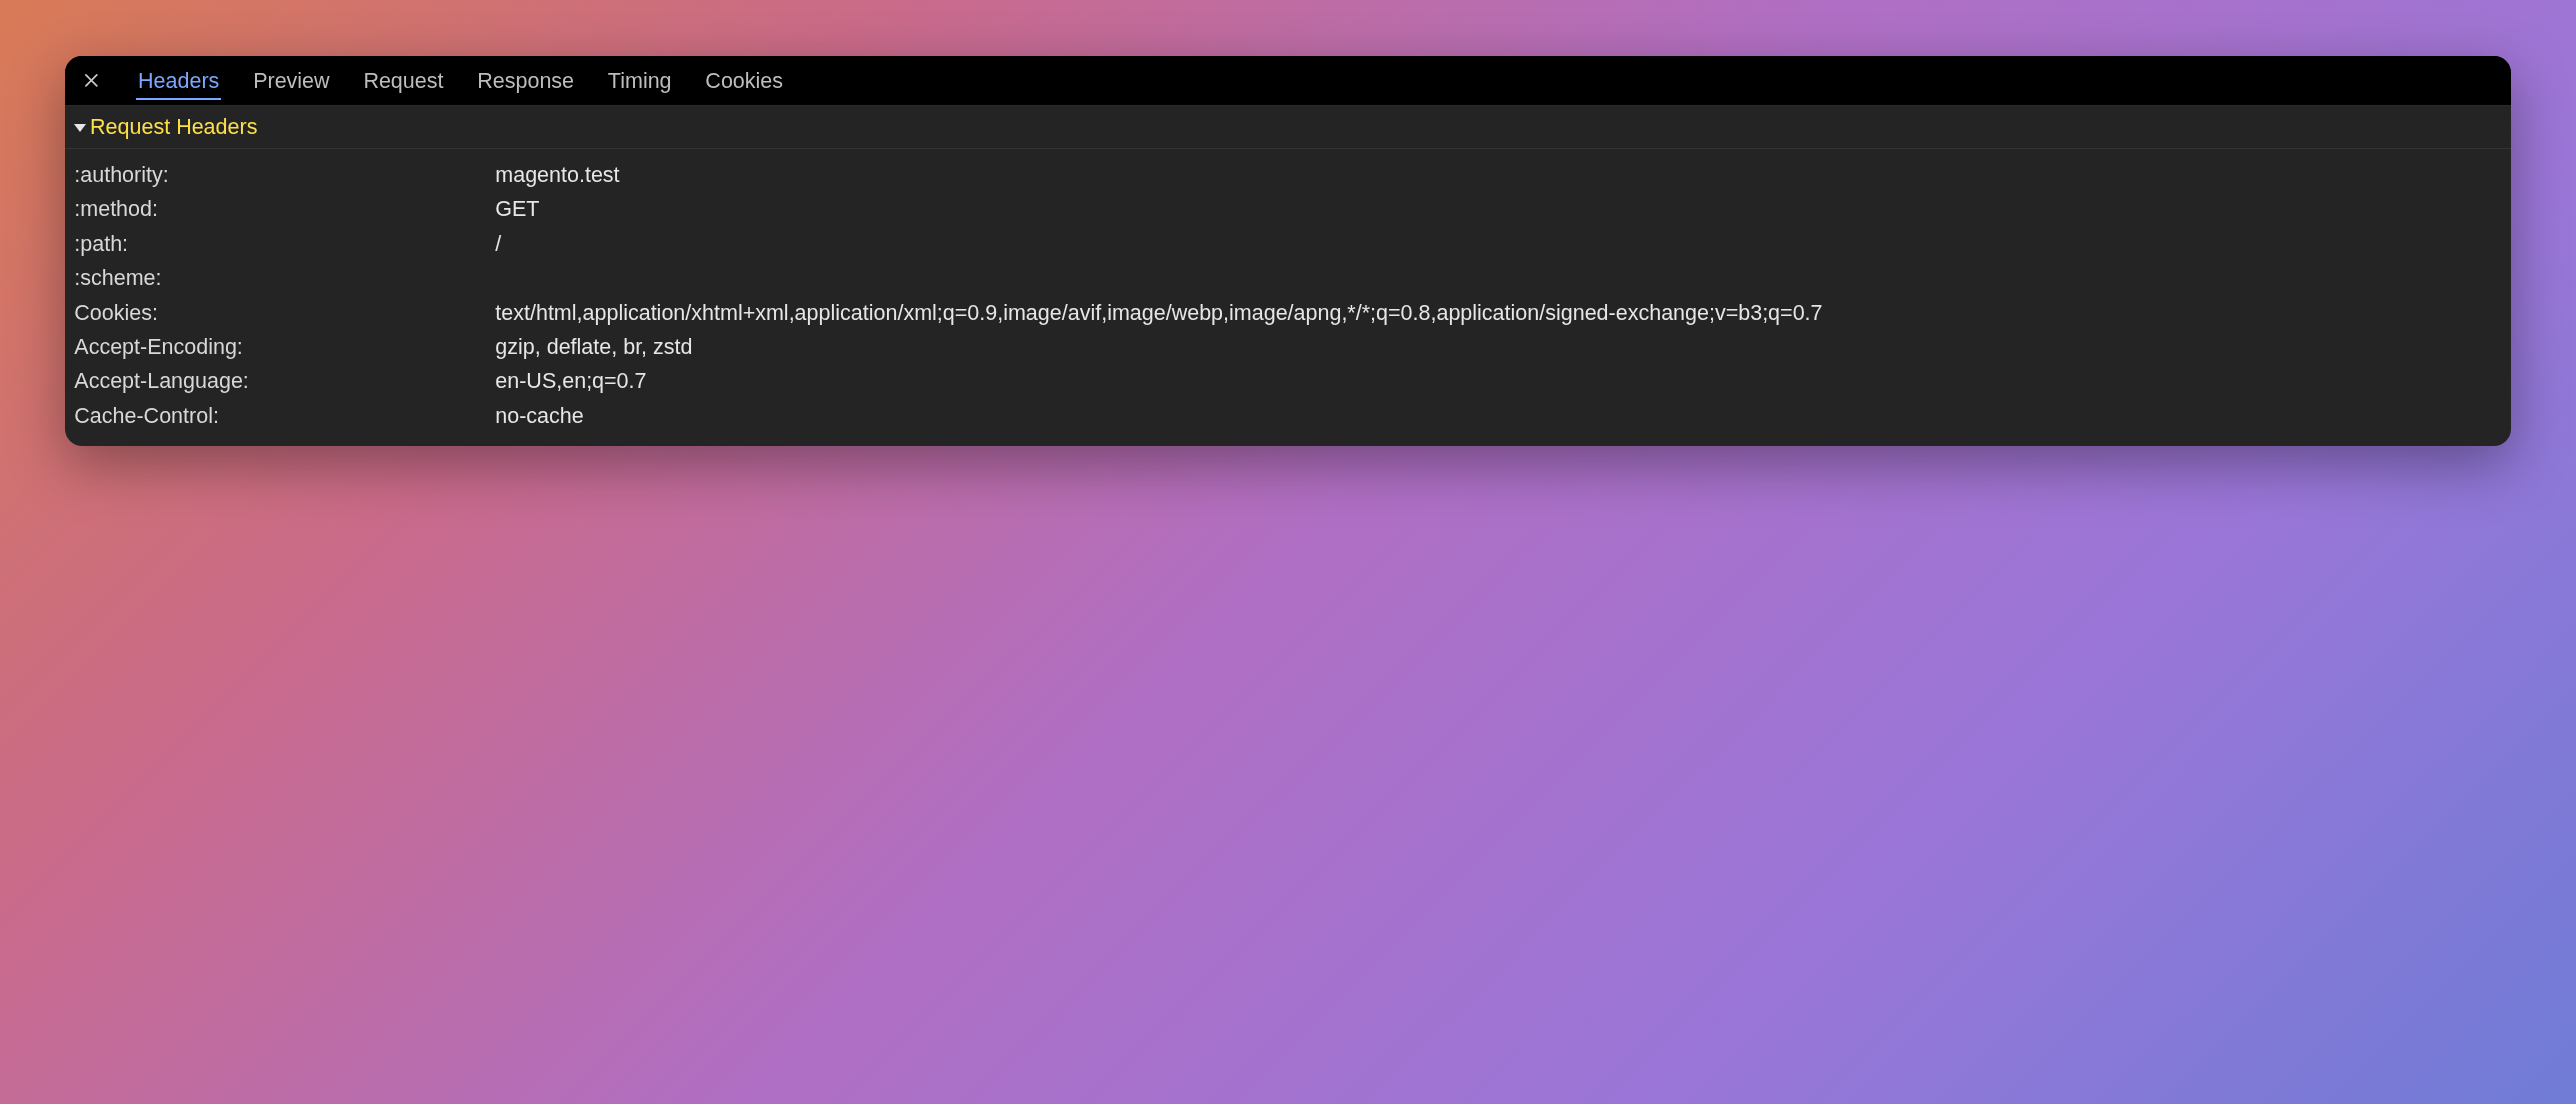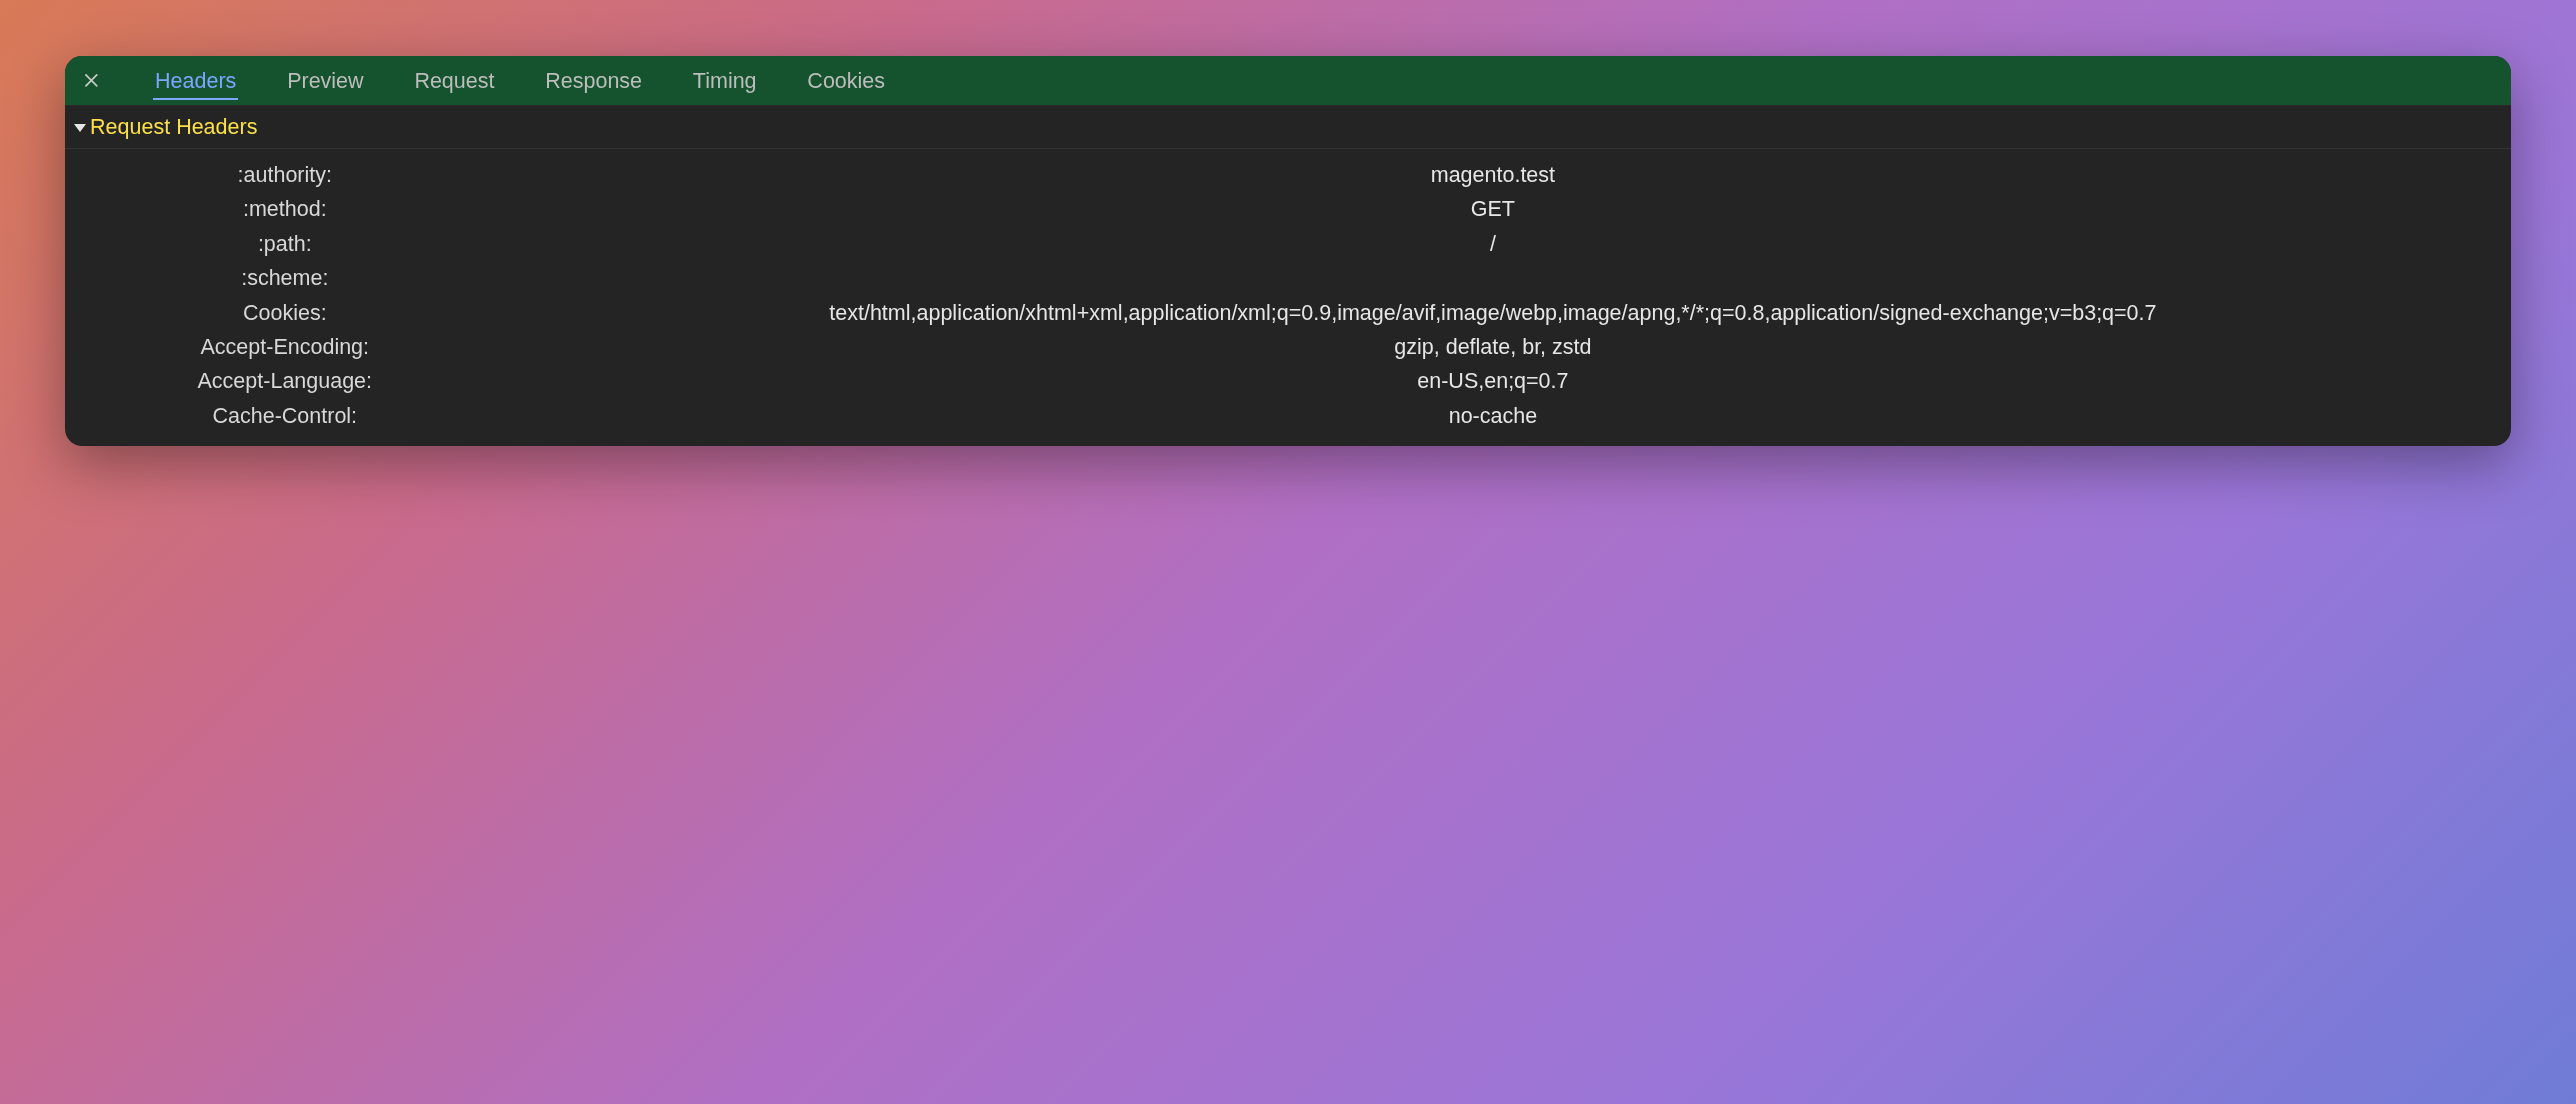--- a/index.html
+++ b/index.html
@@ -31,24 +31,24 @@
     background: #242424;
     border-radius: 17px;
     overflow: hidden;
     box-shadow: 0 18.7px 56px rgba(0,0,0,0.35);
     color: #e6e6e6;
   }
   .tabbar {
     display: flex;
     align-items: center;
     height: 50px;
-    background: #14532d;
+    background: #000000;
     border-bottom: 0.9px solid #2a2a2a;
     padding: 0 11.2px;
-    gap: 47px;
+    gap: 30px;
     font-size: 21.5px;
   }
   .close-btn {
     display: flex;
     align-items: center;
     justify-content: center;
     width: 30px;
     height: 30px;
     color: #c9c9c9;
     cursor: pointer;
@@ -93,21 +93,20 @@
   .headers-body {
     padding: 9.3px 9.3px 13px 9.3px;
     font-size: 21.5px;
     max-height: 449px;
     overflow: hidden;
   }
   .row {
     display: flex;
     align-items: flex-start;
     line-height: 1.6;
-    text-align: center;
   }
   .k {
     flex: 0 0 421px;
     color: #d8d8d8;
     white-space: nowrap;
   }
   .v {
     flex: 1 1 auto;
     color: #e6e6e6;
     word-break: break-all;

